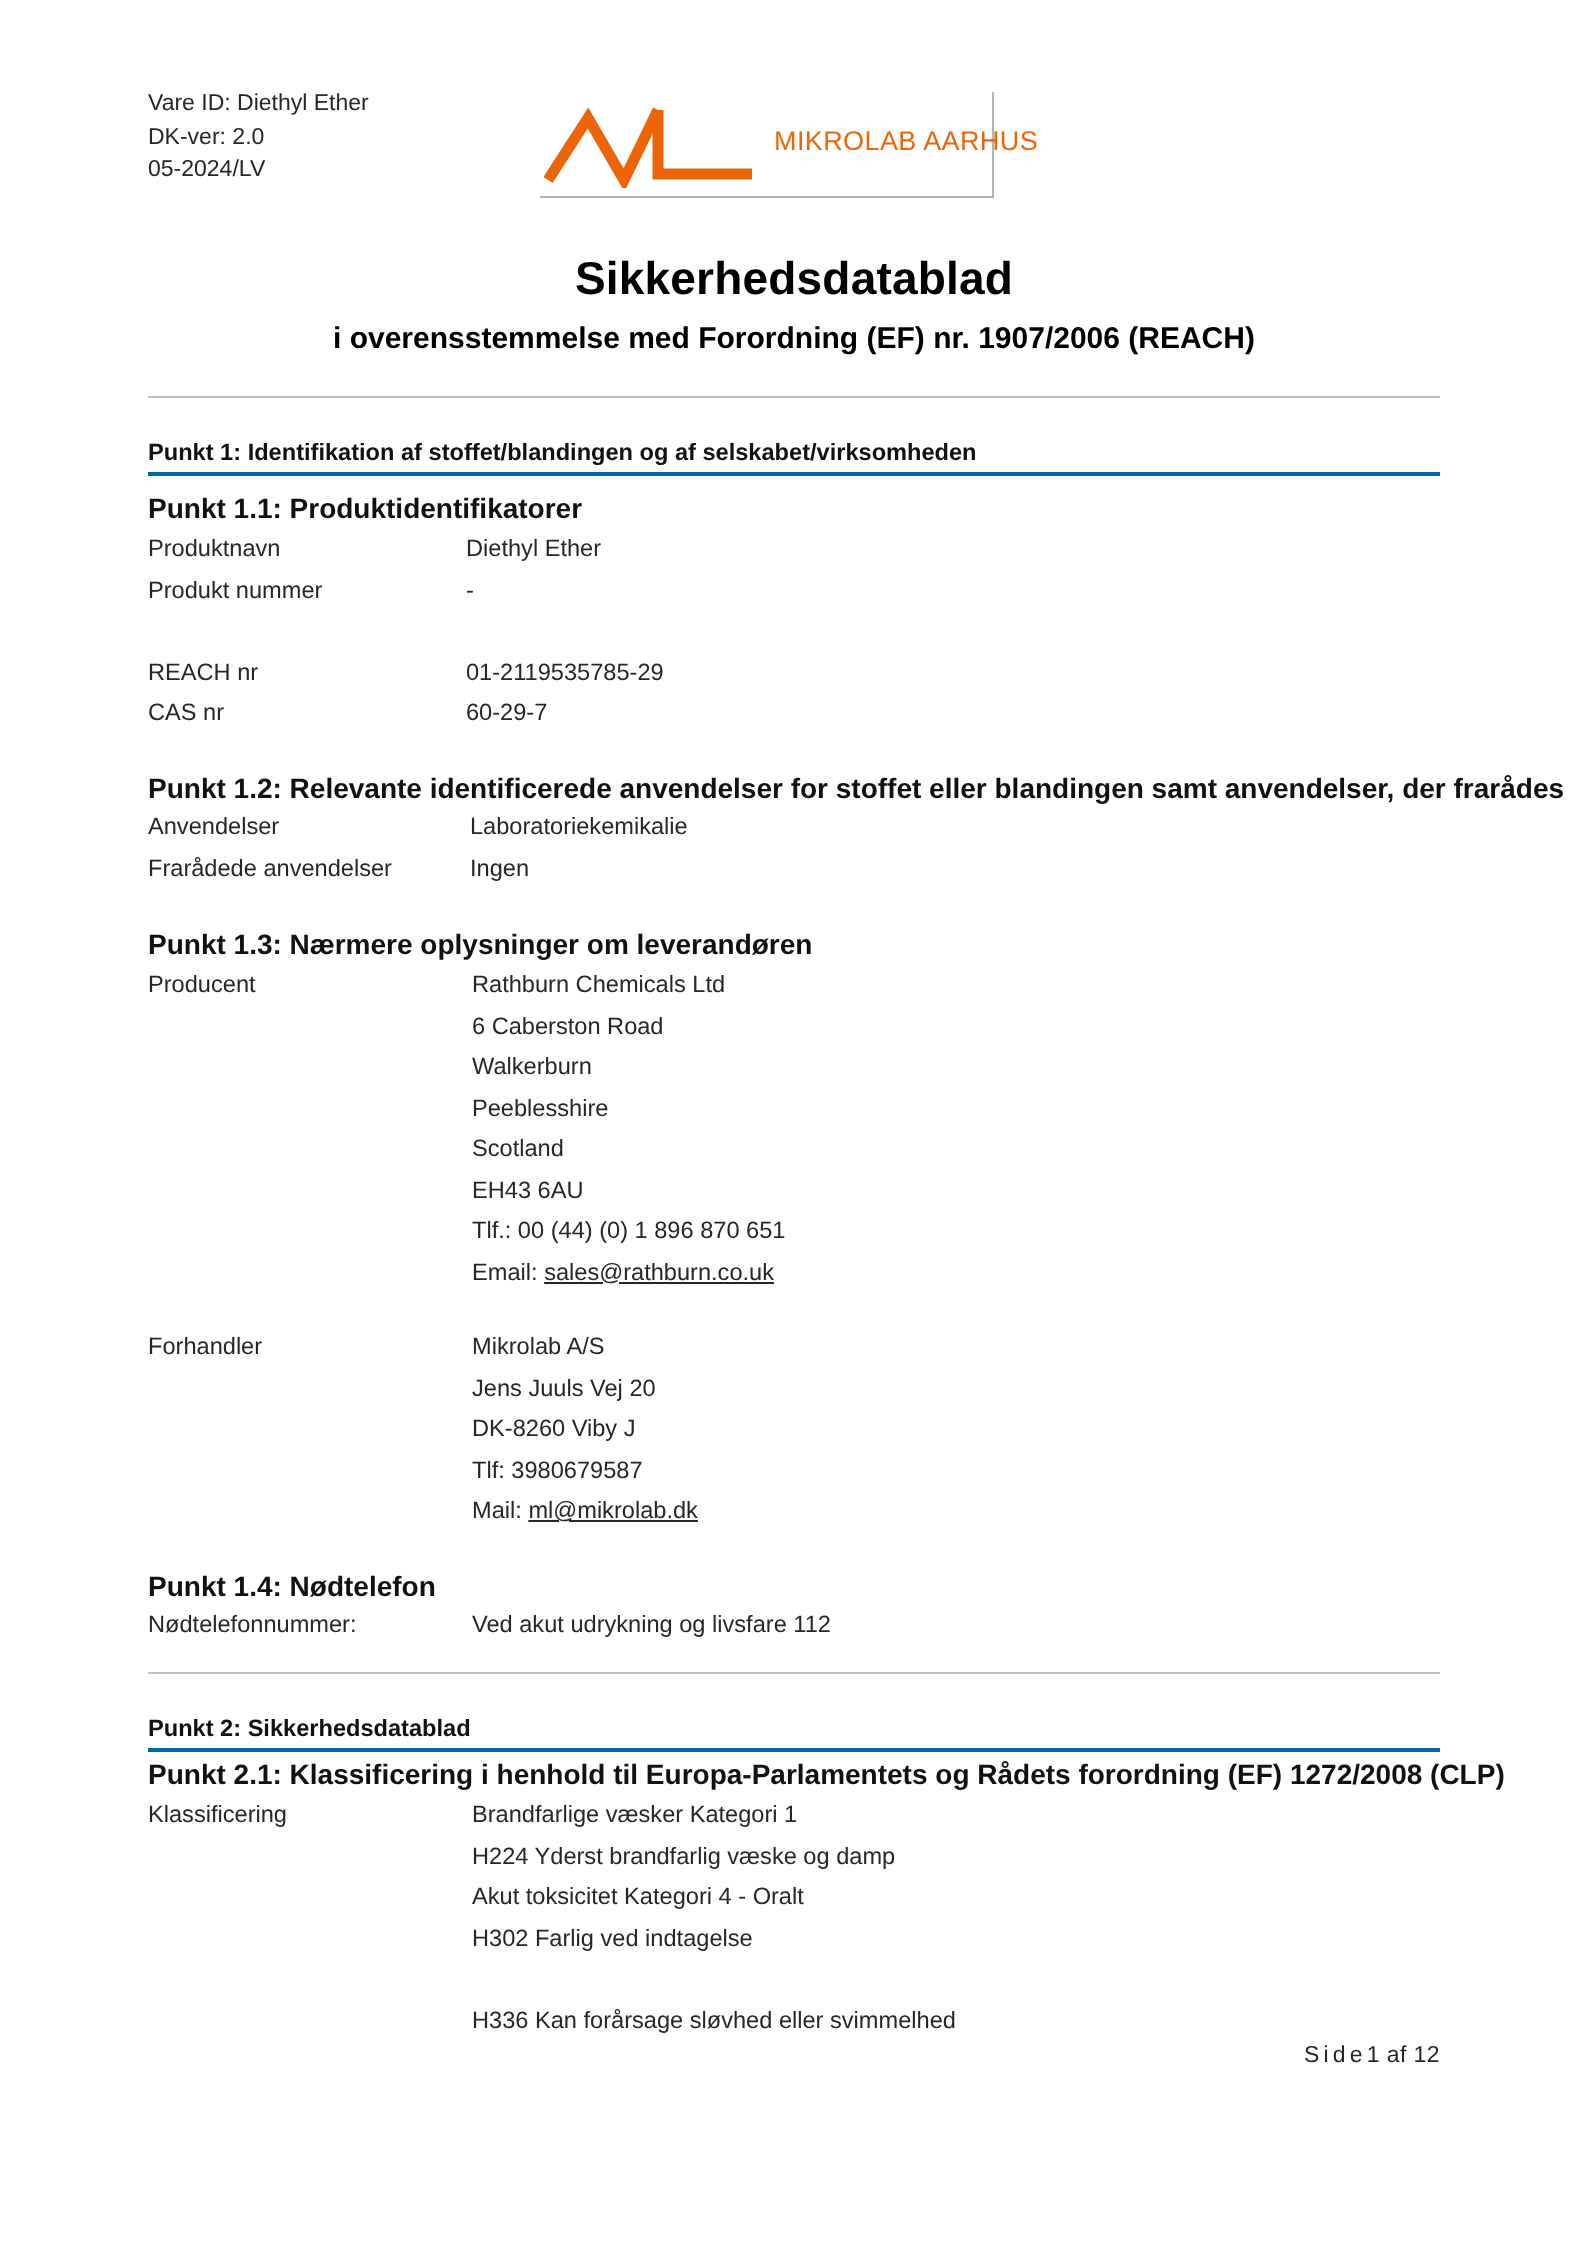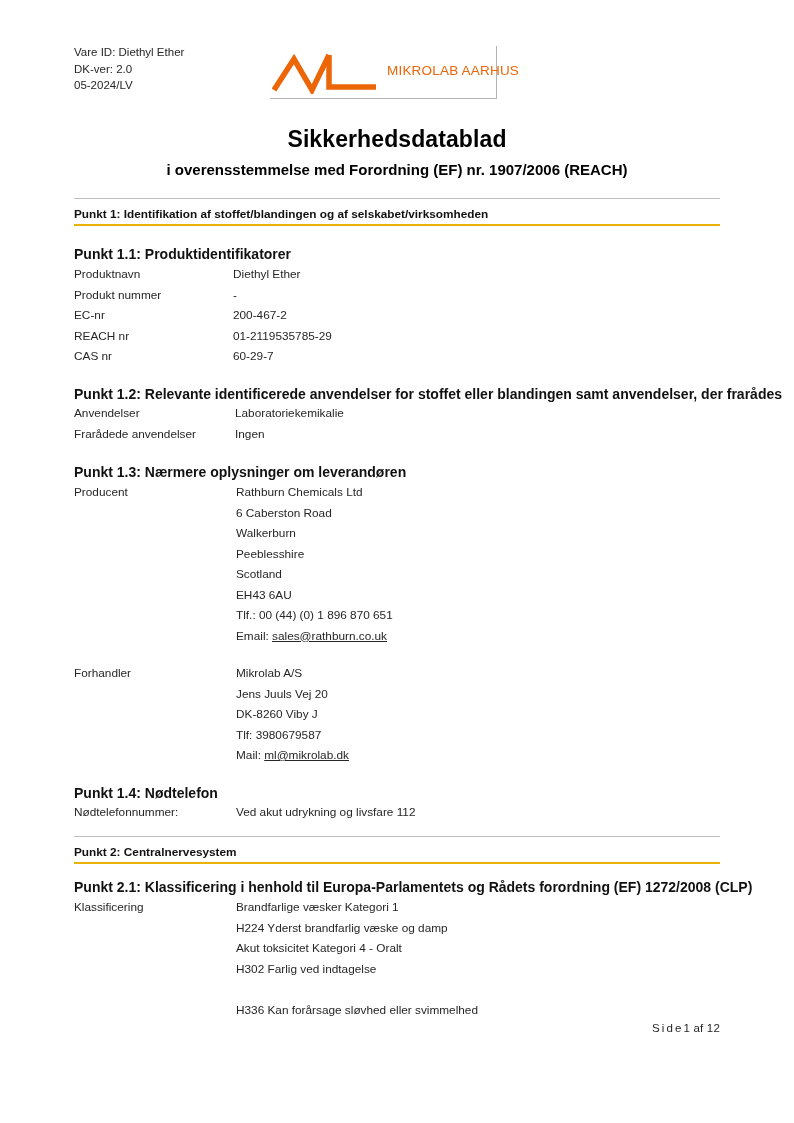--- a/index.html
+++ b/index.html
@@ -90,23 +90,23 @@
     font-weight: bold;
     color: #000;
   }
 
   
   .section-bar {
     position: absolute;
     left: 74px;
     width: 646px;
     border-top: 1px solid #bfbfbf;
-    border-bottom: 2px solid #eab308;
+    border-bottom: 2px solid #0369a1;
     box-sizing: border-box;
-    padding: 8px 0 3px 0;
+    padding: 20px 0 3px 0;
   }
   .section-bar .section-title {
     font-size: 11.8px;
     font-weight: bold;
     color: #111;
     white-space: nowrap;
   }
 
   
   .sub-head {
@@ -192,24 +192,20 @@
 
   <div class="sub-head" style="top:246px;">Punkt 1.1: Produktidentifikatorer</div>
   <div class="row" style="top:267px;">
     <span class="lbl">Produktnavn</span>
     <span class="val col-a">Diethyl Ether</span>
   </div>
   <div class="row" style="top:287.5px;">
     <span class="lbl">Produkt nummer</span>
     <span class="val col-a">-</span>
   </div>
-  <div class="row" style="top:308px;">
-    <span class="lbl">EC-nr</span>
-    <span class="val col-a">200-467-2</span>
-  </div>
   <div class="row" style="top:328.5px;">
     <span class="lbl">REACH nr</span>
     <span class="val col-a">01-2119535785-29</span>
   </div>
   <div class="row" style="top:349px;">
     <span class="lbl">CAS nr</span>
     <span class="val col-a">60-29-7</span>
   </div>
 
   <div class="sub-head" style="top:386px;">Punkt 1.2: Relevante identificerede anvendelser for stoffet eller blandingen samt anvendelser, der frarådes</div>
@@ -267,21 +263,21 @@
     <span class="val col-c"><span>Mail: </span><span class="link">ml@mikrolab.dk</span></span>
   </div>
 
   <div class="sub-head" style="top:785px;">Punkt 1.4: Nødtelefon</div>
   <div class="row" style="top:805px;">
     <span class="lbl">Nødtelefonnummer:</span>
     <span class="val col-c">Ved akut udrykning og livsfare 112</span>
   </div>
 
   <div class="section-bar" style="top:836px;">
-    <div class="section-title">Punkt 2: Centralnervesystem</div>
+    <div class="section-title">Punkt 2: Sikkerhedsdatablad</div>
   </div>
 
   <div class="sub-head" style="top:879px;">Punkt 2.1: Klassificering i henhold til Europa-Parlamentets og Rådets forordning (EF) 1272/2008 (CLP)</div>
   <div class="row" style="top:900px;">
     <span class="lbl">Klassificering</span>
     <span class="val col-c">Brandfarlige væsker Kategori 1</span>
   </div>
   <div class="row" style="top:920.5px;">
     <span class="val col-c">H224 Yderst brandfarlig væske og damp</span>
   </div>

